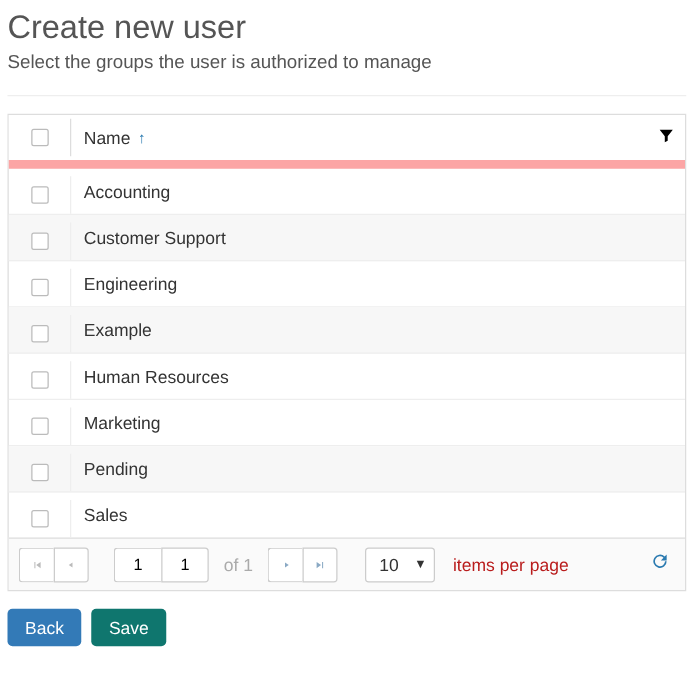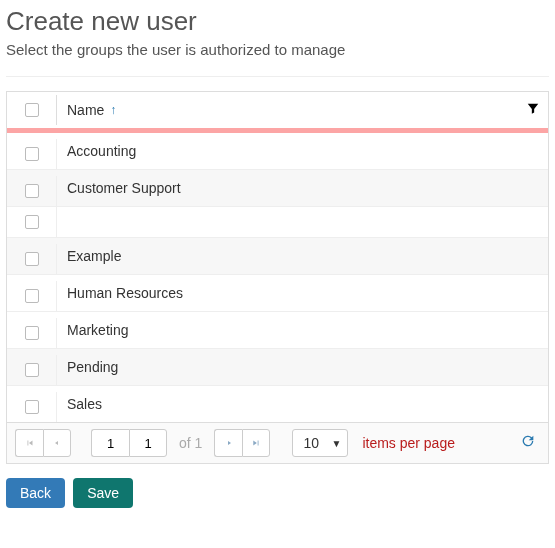--- a/index.html
+++ b/index.html
@@ -2,21 +2,21 @@
 <html><head>
 <meta charset="utf-8">
 <style>
 * { box-sizing: border-box; margin: 0; padding: 0; }
 body { font-family: Arial, Helvetica, sans-serif; font-size: 14px; color: #333; padding: 6px; width: 555px; }
 .page-title { font-size: 26px; font-weight: 400; color: #555; margin-bottom: 4px; }
 .subtitle { font-size: 15px; color: #555; margin-bottom: 18px; }
 hr.sep { border: none; border-top: 1px solid #eee; margin-bottom: 14px; }
 
 .grid { border: 1px solid #ddd; width: 100%; }
-.grid-header { display: flex; align-items: center; background: #fff; border-bottom: 5px solid #fca5a5; }
+.grid-header { display: flex; align-items: center; background: #fff; border-bottom: 7px solid #fca5a5; }
 .col-check { width: 50px; border-right: 1px solid #ddd; display: flex; align-items: center; justify-content: center; padding: 8px 0; }
 .col-name { flex: 1; display: flex; align-items: center; padding: 10px; position: relative; }
 .col-name .label { color: #333; }
 .sort-arrow { color: #2a7ab0; margin-left: 6px; font-size: 12px; }
 .filter-icon { position: absolute; right: 8px; top: 50%; transform: translateY(-50%); color: #000; font-size: 14px; cursor: pointer; }
 
 .grid-row { display: flex; align-items: flex-end; border-bottom: 1px solid #eee; }
 .grid-row:last-child { border-bottom: none; }
 .grid-row .col-check { border-right: 1px solid #eee; }
 .grid-row.alt { background: #f7f7f7; }
@@ -80,20 +80,23 @@
         <div class="col-check">
           <input type="checkbox" class="rowcheck" style="">
         </div>
         <div class="col-name">
           <span>Customer Support</span>
         </div>
       </div>
       <div class="grid-row">
         <div class="col-check">
           <input type="checkbox" class="rowcheck" style="">
+        </div>
+        <div class="col-name">
+          <span>Engineering</span>
         </div>
       </div>
       <div class="grid-row alt">
         <div class="col-check">
           <input type="checkbox" class="rowcheck" style="">
         </div>
         <div class="col-name">
           <span>Example</span>
         </div>
       </div>

